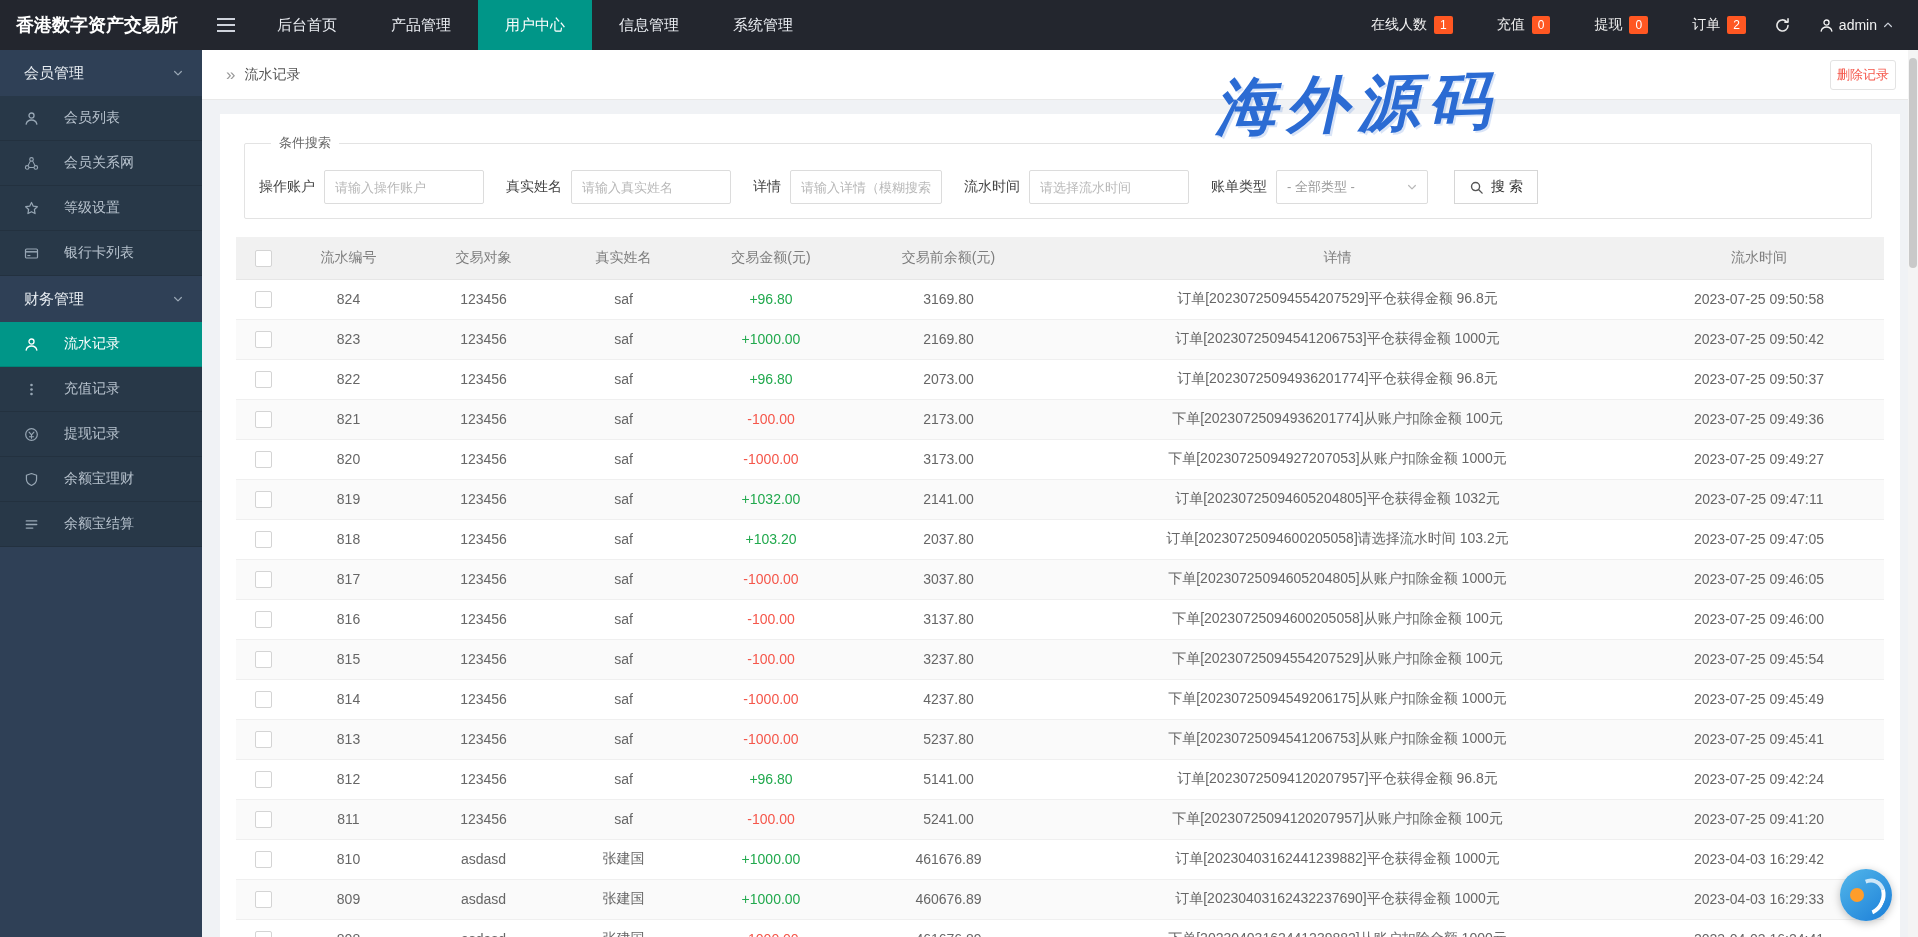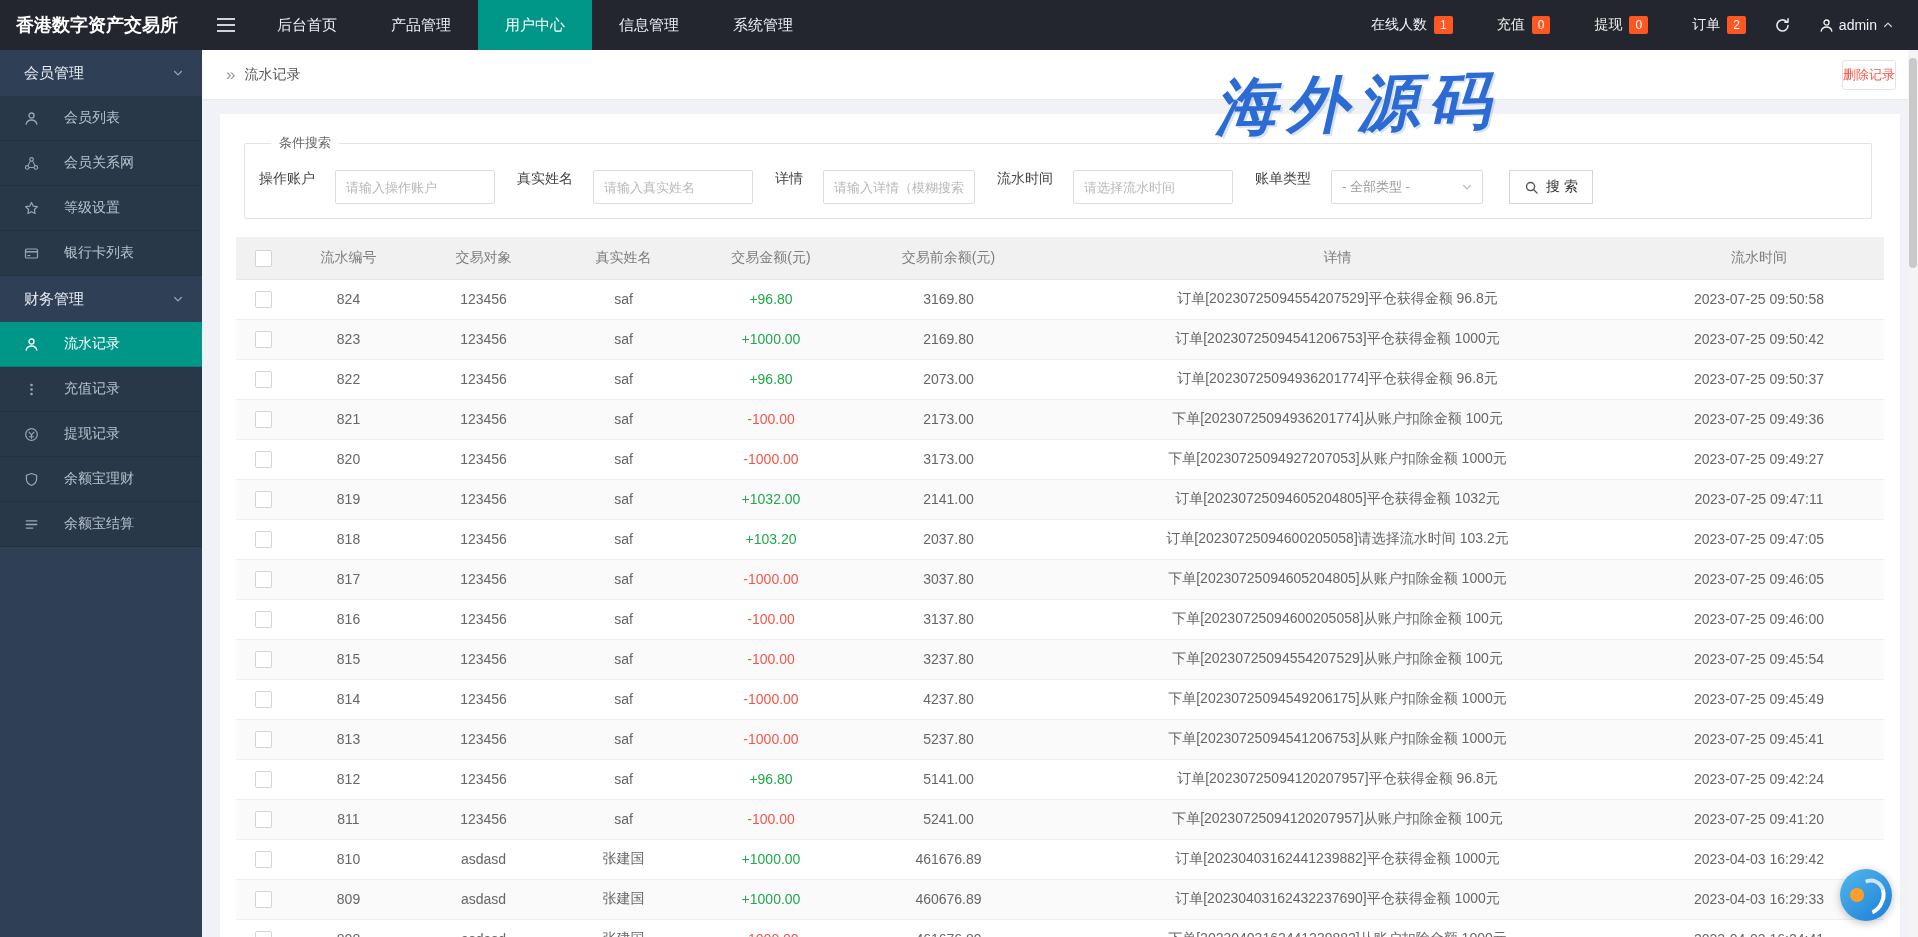--- a/index.html
+++ b/index.html
@@ -38,30 +38,30 @@
   .sitem .icn{color:#97a6b4}
   .sitem.active{background:#009688;color:#fff}
   .sitem.active .icn{color:#fff}
 
   
   .main{position:absolute;left:202px;top:50px;right:0;bottom:0;overflow:hidden}
   .crumbbar{height:50px;background:#fff;border-bottom:1px solid #e9e9e9;display:flex;
     align-items:center;padding:0 24px;position:relative}
   .crumb-ic{color:#999;font-size:17px;margin-right:9px}
   .crumb-t{color:#555;font-size:14px}
-  .del-btn{position:absolute;right:22px;top:10px;height:30px;padding:0 0;background:#fff;
+  .del-btn{position:absolute;right:22px;top:10px;height:30px;padding:0 6px;background:#fff;
     border:1px solid #e3e3e3;border-radius:3px;color:#f5564a;font-size:13px;cursor:pointer;
     font-family:inherit}
   .card{margin:14px 18px 0;background:#fff;padding:16px 16px;min-height:840px}
 
   
   .searchset{border:1px solid #e3e3e3;border-radius:2px;margin:4px 12px 18px 8px;padding:18px 14px 14px}
   .searchset legend{font-size:13px;color:#666;padding:0 8px;margin-left:12px}
   .search-row{display:flex;align-items:center;gap:22px}
-  .field{display:flex;gap:20px}
+  .field{display:flex;align-items:center;gap:9px}
   .flabel{font-size:14px;color:#444;white-space:nowrap}
   .finput{height:34px;border:1px solid #dcdcdc;border-radius:2px;padding:0 10px;font-size:13px;
     color:#333;width:160px;outline:none;font-family:inherit;background:#fff}
   .finput::placeholder{color:#b8b8b8}
   .field-2 .finput{width:152px}
   .fselect{height:34px;border:1px solid #dcdcdc;border-radius:2px;min-width:152px;display:flex;
     align-items:center;justify-content:space-between;gap:16px;padding:0 9px 0 10px;font-size:13px;
     color:#999;cursor:pointer;background:#fff}
   .sel-car{color:#b8b8b8}
   .search-btn{height:34px;margin-left:4px;padding:0 14px;background:#fff;border:1px solid #d6d6d6;

